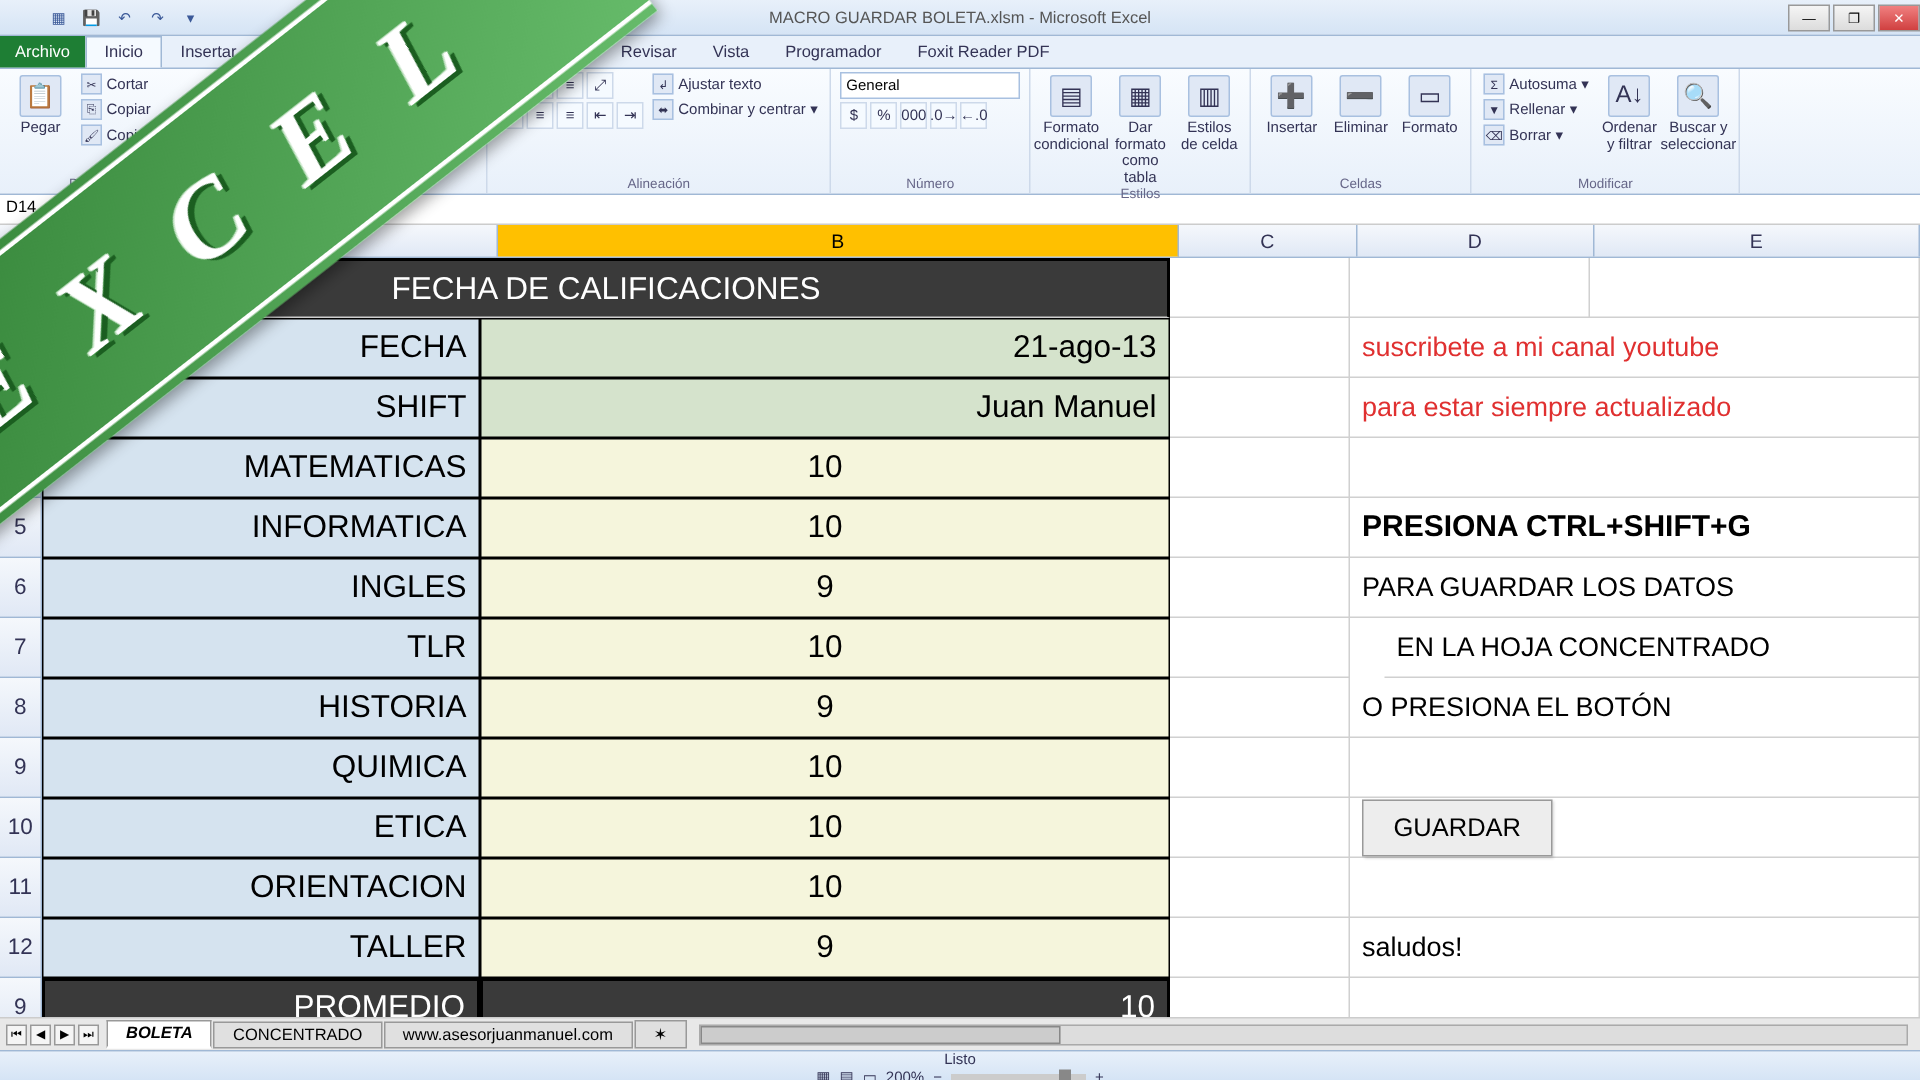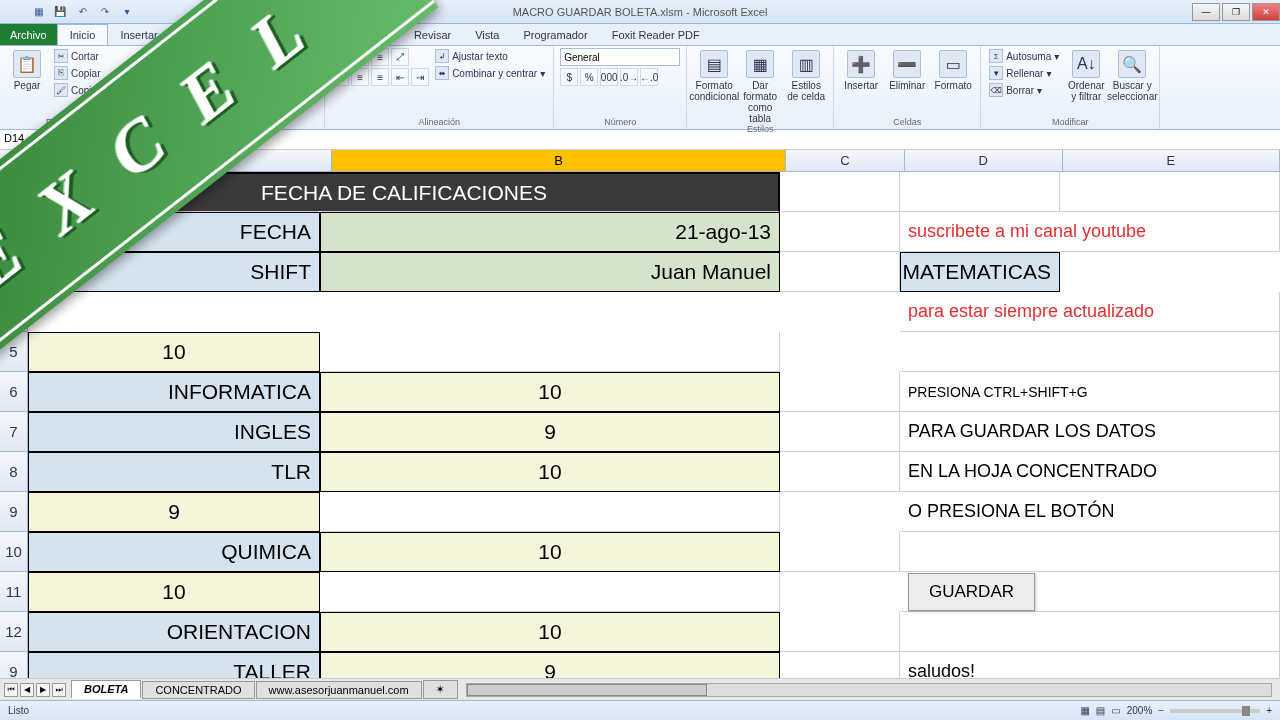--- a/index.html
+++ b/index.html
@@ -80,21 +80,21 @@
 .sheet-tabs { height:22px; background:#e8e8e8; display:flex; align-items:center; border-top:1px solid #ccc; font-size:11px; }
 .nav-btns { display:flex; gap:2px; padding:0 4px; }
 .nav-btn { width:14px; height:14px; border:1px solid #999; background:#f5f5f5; display:flex;align-items:center;justify-content:center; font-size:8px;}
 .stab { padding:2px 12px; border:1px solid #999; background:#fff; margin-left:1px; }
 .stab.active { background:#fff; border-bottom:2px solid #fff; font-weight:bold;font-style:italic; }
 .stab.inactive { background:#e0e0e0; }
 .hscroll-track { flex:1; margin:0 8px; height:14px; background:#ddd; border:1px solid #aaa; position:relative; }
 .hscroll-thumb { position:absolute; left:0; width:240px; height:100%; background:#ccc; border:1px solid #888; }
 
 
-.statusbar { height:20px; background:linear-gradient(#e8f0fa,#d5e4f5); display:flex; align-items:center; justify-content:space-between; padding:0 8px; font-size:10px; color:#335; border-top:1px solid #a0b8d5; }
+.statusbar { height:20px; background:linear-gradient(#e8f0fa,#d5e4f5); display:flex; align-items:center; justify-content:space-between; padding:0 8px; font-size:10px; color:#335; border-top:1px solid #a0b8d5;flex-direction:column; }
 .zoom { display:flex; align-items:center; gap:6px; }
 .zoom-slider { width:90px; height:4px; background:#ccc; position:relative; }
 .zoom-thumb { position:absolute; right:10px; top:-3px; width:8px; height:10px; background:#888; }
 
 
 .banner { position:absolute; left:-180px; top:70px; width:640px; height:150px; background:linear-gradient(135deg,#2e7d32,#66bb6a); transform:rotate(-38deg); display:flex; align-items:center; justify-content:center; color:#fff; font-size:72px; font-weight:bold; font-style:italic; font-family:Georgia,serif; text-shadow:3px 3px 0 #1b5e20, -1px -1px 0 #c8e6c9; letter-spacing:12px; box-shadow:0 4px 10px rgba(0,0,0,0.4); z-index:50; }
 .banner::before, .banner::after { content:''; position:absolute; width:100%; height:3px; background:#fff; }
 .banner::before { top:6px; }
 .banner::after { bottom:6px; }
 </style>
@@ -317,44 +317,46 @@
           <div class="cell "></div>
           <div class="cell "></div>
           <div class="cell "></div>
           <div class="cell lbl-a">FECHA</div>
           <div class="cell val-b green">21-ago-13</div>
           <div class="cell "></div>
           <div class="cell red-txt" style="grid-column: 4 / span 2; white-space: nowrap; border-right: 1px solid rgb(208, 208, 208); font-size: 18px;">suscribete a mi canal youtube</div>
           <div class="cell lbl-a">SHIFT</div>
           <div class="cell val-b green">Juan Manuel</div>
           <div class="cell "></div>
+          <div class="cell red-txt" style="grid-column: 4 / span 2; white-space: nowrap; border-right: 1px solid rgb(208, 208, 208); font-size: 18px;">para estar siempre actualizado</div>
           <div class="cell lbl-a">MATEMATICAS</div>
-          <div class="cell red-txt" style="grid-column: 4 / span 2; white-space: nowrap; border-right: 1px solid rgb(208, 208, 208); font-size: 18px;">para estar siempre actualizado</div>
           <div class="cell val-b center">10</div>
           <div class="cell "></div>
           <div class="cell " style="grid-column: 4 / span 2; white-space: nowrap; border-right: 1px solid rgb(208, 208, 208);"></div>
           <div class="cell lbl-a">INFORMATICA</div>
           <div class="cell val-b center">10</div>
           <div class="cell "></div>
-          <div class="cell blk-txt" style="grid-column: 4 / span 2; white-space: nowrap; border-right: 1px solid rgb(208, 208, 208); font-size: 14px;">PRESIONA CTRL+SHIFT+G</div>
+          <div class="cell blk-txt" style="grid-column: 4 / span 2; white-space: nowrap; border-right: 1px solid rgb(208, 208, 208); font-size: 20px; font-weight: bold;">PRESIONA CTRL+SHIFT+G</div>
           <div class="cell lbl-a">INGLES</div>
           <div class="cell val-b center">9</div>
           <div class="cell "></div>
           <div class="cell blk-txt" style="grid-column: 4 / span 2; white-space: nowrap; border-right: 1px solid rgb(208, 208, 208); font-size: 18px;">PARA GUARDAR LOS DATOS</div>
           <div class="cell lbl-a">TLR</div>
           <div class="cell val-b center">10</div>
           <div class="cell "></div>
-          <div class="cell blk-txt" style="grid-column: 4 / span 2; white-space: nowrap; border-right: 1px solid rgb(208, 208, 208); font-size: 18px;">EN LA HOJA CONCENTRADO</div>
+          <div class="cell blk-txt" style="grid-column: 4 / span 2; white-space: nowrap; border-right: 1px solid rgb(208, 208, 208); font-size: 18px; margin-left: 23px;">EN LA HOJA CONCENTRADO</div>
+          <div class="cell lbl-a">HISTORIA</div>
           <div class="cell val-b center">9</div>
           <div class="cell "></div>
           <div class="cell blk-txt" style="grid-column: 4 / span 2; white-space: nowrap; border-right: 1px solid rgb(208, 208, 208); font-size: 18px;">O PRESIONA EL BOTÓN</div>
           <div class="cell lbl-a">QUIMICA</div>
           <div class="cell val-b center">10</div>
           <div class="cell "></div>
           <div class="cell " style="grid-column: 4 / span 2; white-space: nowrap; border-right: 1px solid rgb(208, 208, 208);"></div>
+          <div class="cell lbl-a">ETICA</div>
           <div class="cell val-b center">10</div>
           <div class="cell "></div>
           <div class="cell " style="grid-column: 4 / span 2; white-space: nowrap; border-right: 1px solid rgb(208, 208, 208); justify-content: flex-start;">
             <button class="macro-btn">GUARDAR</button>
           </div>
           <div class="cell lbl-a">ORIENTACION</div>
           <div class="cell val-b center">10</div>
           <div class="cell "></div>
           <div class="cell " style="grid-column: 4 / span 2; white-space: nowrap; border-right: 1px solid rgb(208, 208, 208);"></div>
           <div class="cell lbl-a">TALLER</div>

